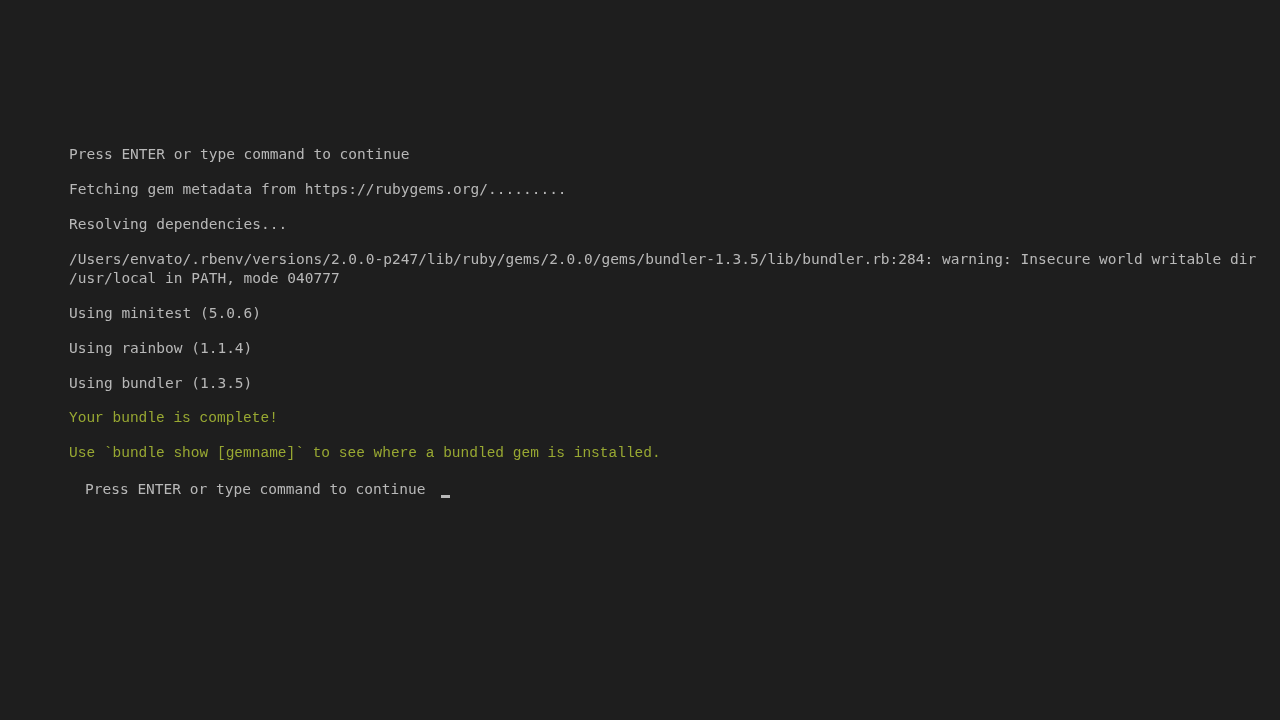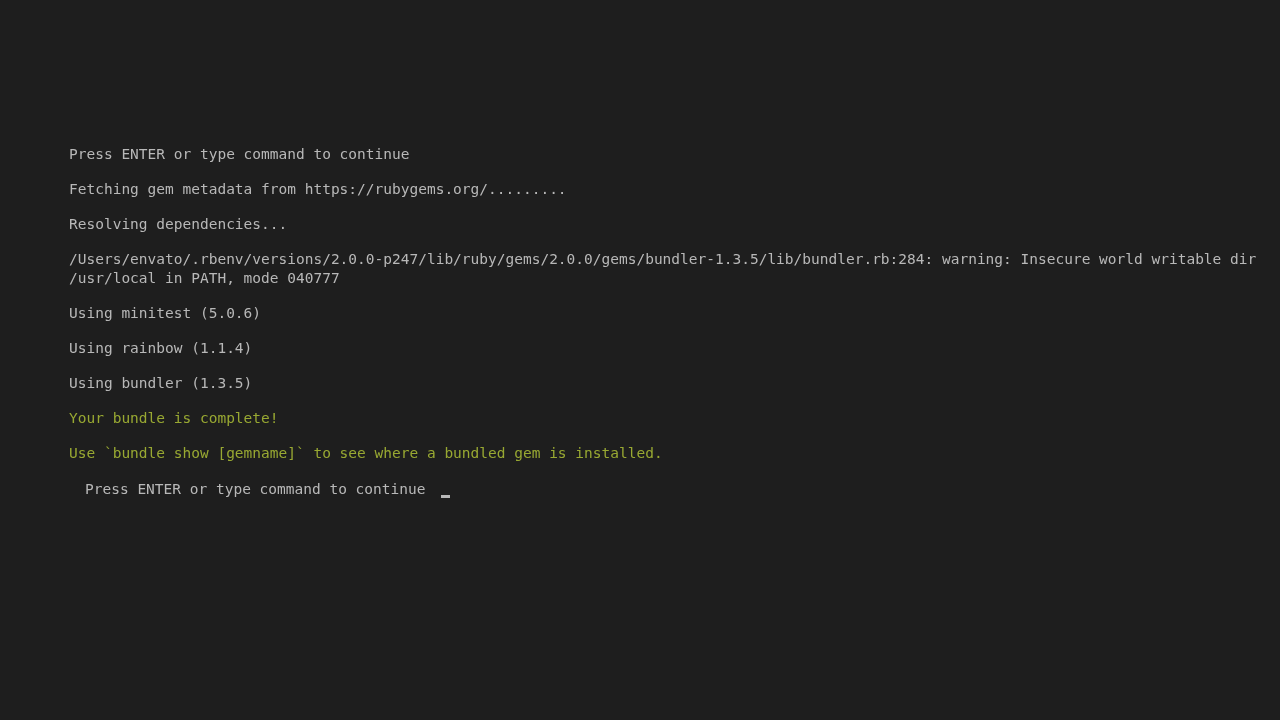--- a/index.html
+++ b/index.html
@@ -10,21 +10,21 @@
       color: #b8b8b8;
       font-family: "Menlo", "Monaco", "Consolas", monospace;
       font-size: 14.5px;
       line-height: 19px;
       padding: 21px 5px 5px 5px;
       overflow: hidden;
       white-space: pre-wrap;
       word-wrap: break-word;
     }
     .line { display: block; }
-    .green { color: #98a832; }
+    .green { color: #98a832; font-family: Liberation Mono, monospace; }
     .cursor {
       display: inline-block;
       width: 9px;
       height: 3px;
       background: #b8b8b8;
       vertical-align: bottom;
       margin-bottom: 1px;
       margin-left: 0px;
     }
   </style>

